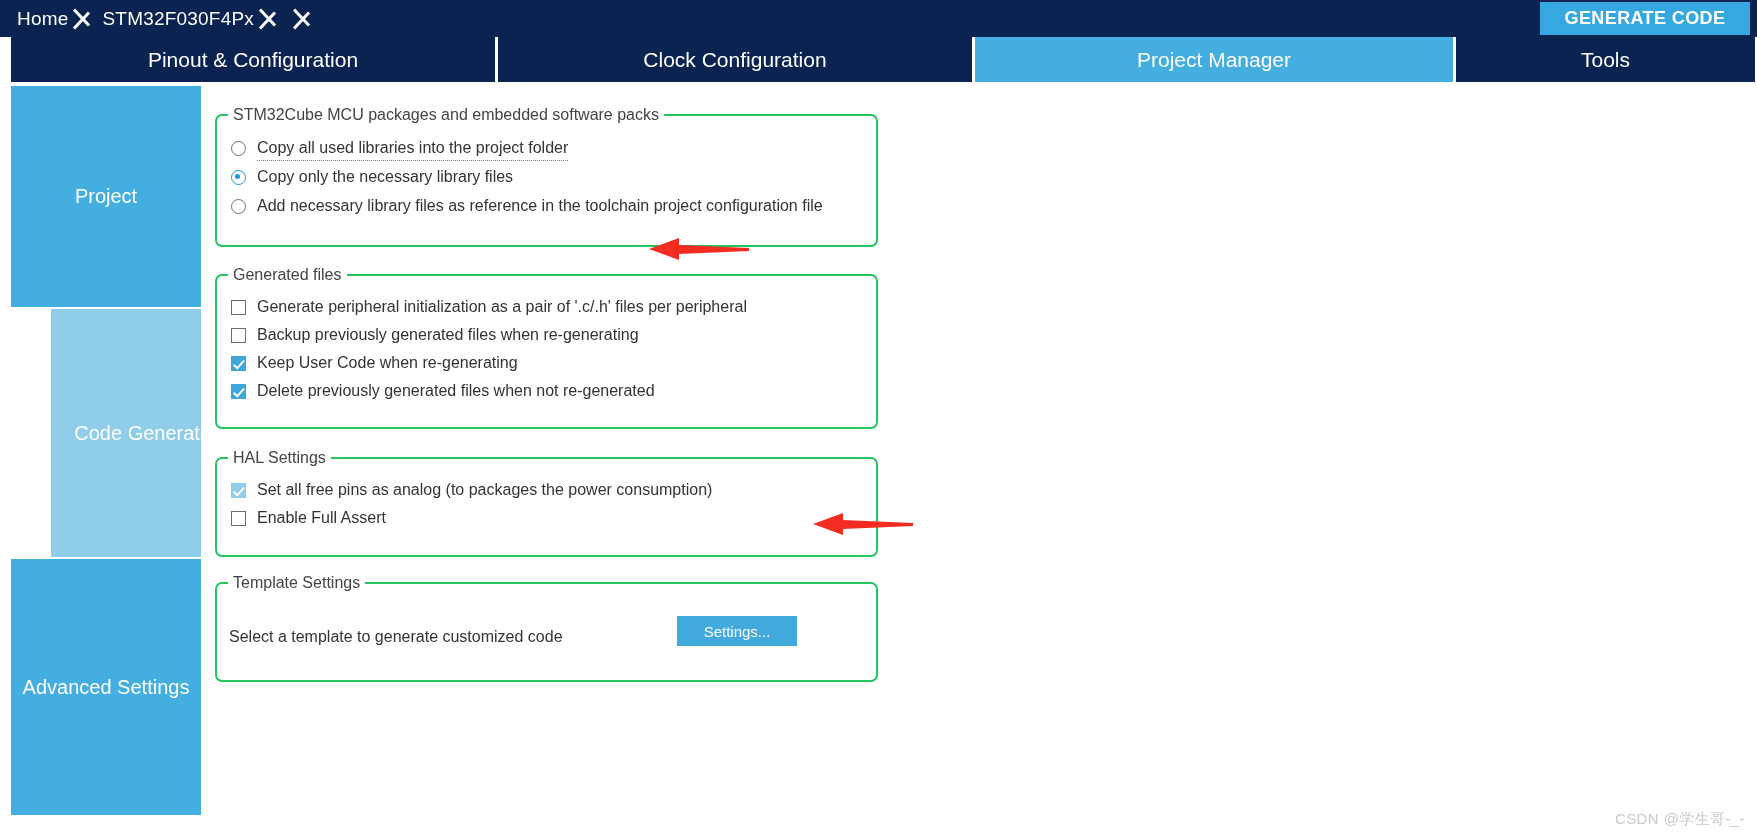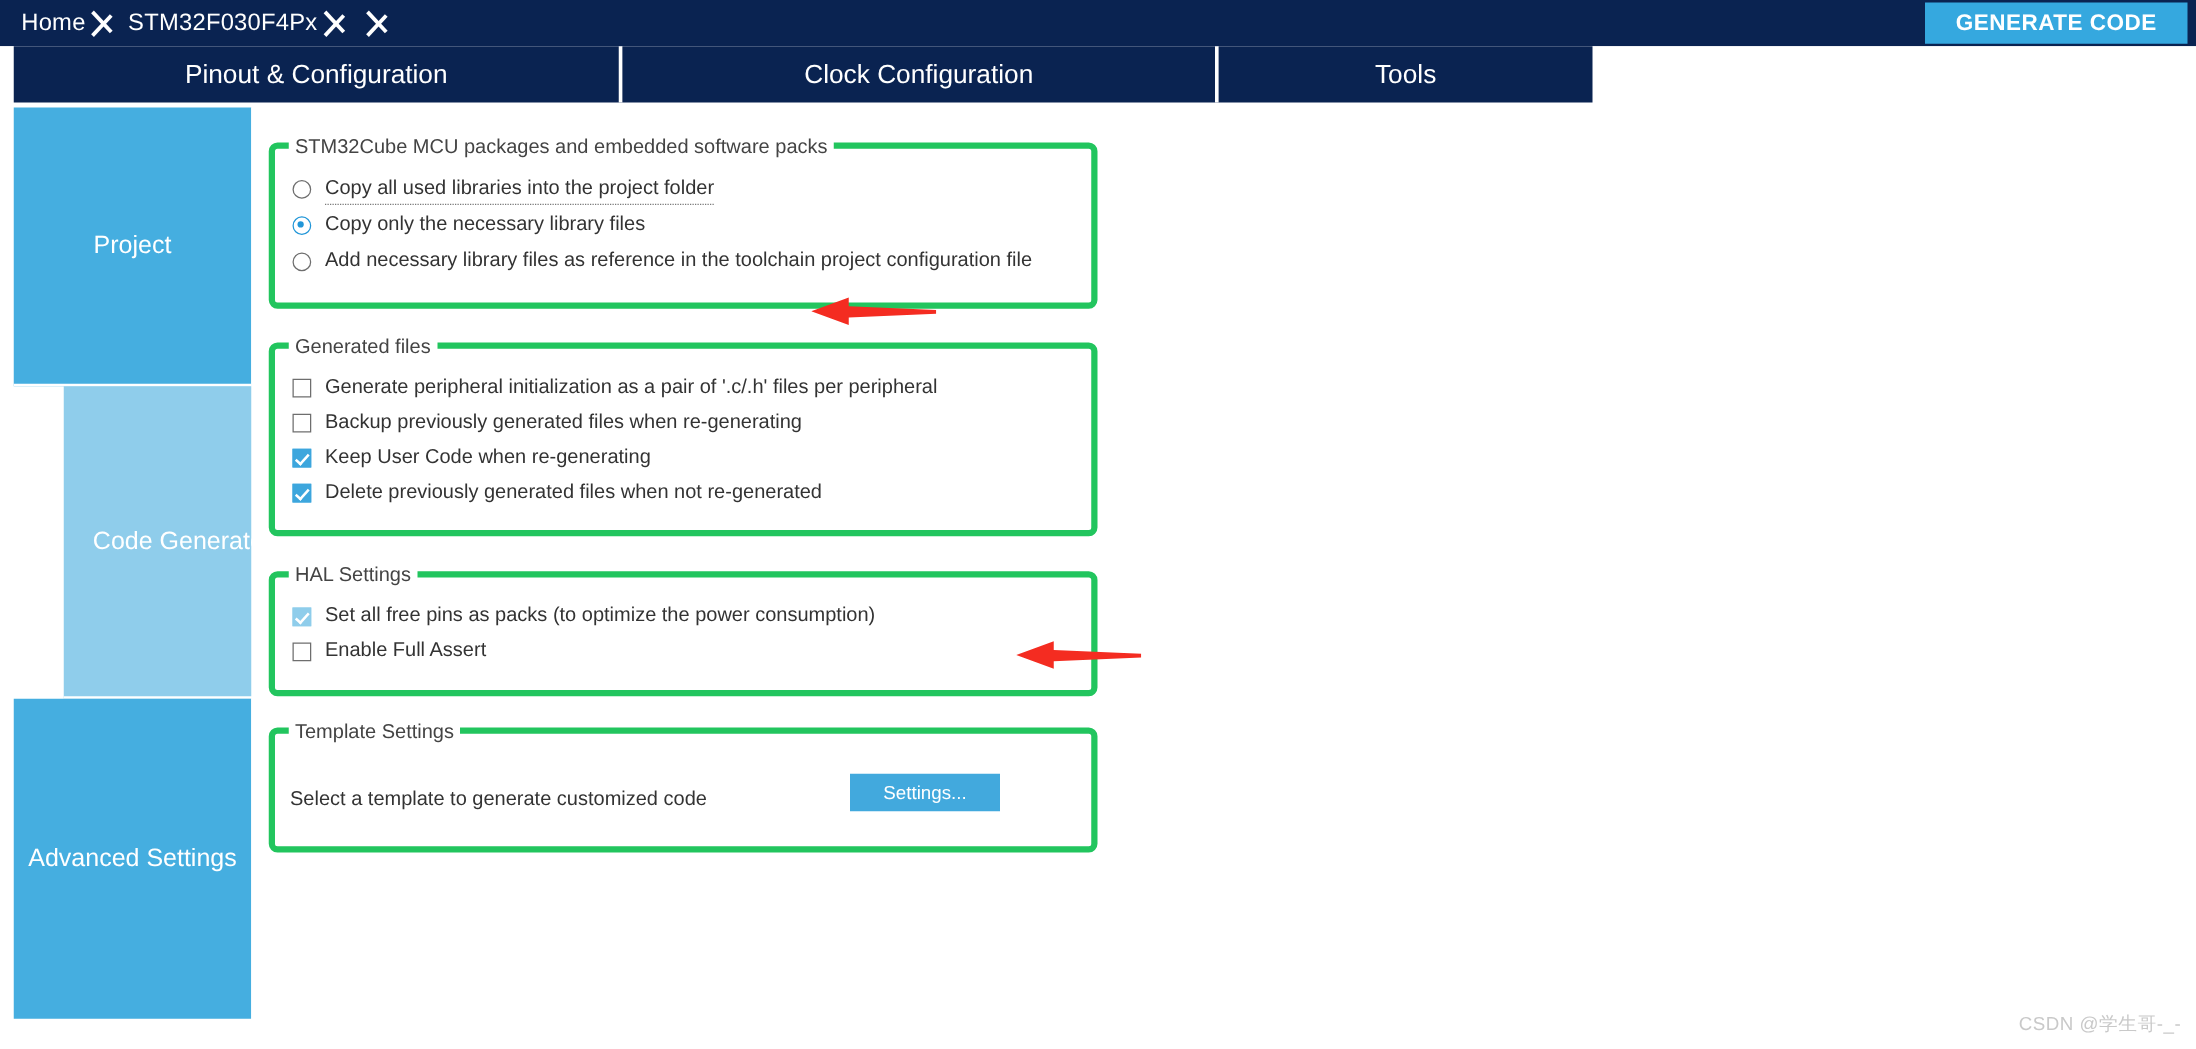--- a/index.html
+++ b/index.html
@@ -68,21 +68,21 @@
     border-bottom: 2px solid #ffffff;
   }
   .side-item.project { height: 223px; background: #45aee0; }
   .side-item.codegen { height: 250px; background: #8fcdeb; margin-left: 40px; }
   .side-item.advanced { height: 256px; background: #45aee0; border-bottom: none; }
 
   
   .content { position: absolute; left: 201px; top: 86px; width: 1556px; height: 753px; background: #fff; }
 
   .groupbox {
-    position: absolute; border: 5px solid #22c55e; border-radius: 7px;
+    position: absolute; border: 2px solid #22c55e; border-radius: 7px;
     background: #ffffff;
   }
   .gb-title {
     position: absolute; top: -10px; left: 11px; background: #ffffff;
     padding: 0 5px; font-size: 16px; color: #444444; white-space: nowrap;
   }
   .gb1 { left: 14px; top: 28px; width: 663px; height: 133px; }
   .gb2 { left: 14px; top: 188px; width: 663px; height: 155px; }
   .gb3 { left: 14px; top: 371px; width: 663px; height: 100px; }
   .gb4 { left: 14px; top: 496px; width: 663px; height: 100px; }
@@ -159,20 +159,23 @@
     <button class="gen-code-btn">GENERATE CODE</button>
   </div>
 
   <div class="tabs">
     <div class="tab t1">
       <span>Pinout &amp; Configuration</span>
     </div>
     <div class="tab t2">
       <span>Clock Configuration</span>
     </div>
+    <div class="tab t3 active">
+      <span>Project Manager</span>
+    </div>
     <div class="tab t4">
       <span>Tools</span>
     </div>
   </div>
 
   <div class="sidebar">
     <div class="side-item project">
       <span>Project</span>
     </div>
     <div class="side-item codegen">
@@ -218,21 +221,21 @@
       <div class="opt-row" style="top:106px">
         <span class="cbox on"></span>
         <span class="opt-label">Delete previously generated files when not re-generated</span>
       </div>
     </div>
 
     <div class="groupbox gb3">
       <div class="gb-title">HAL Settings</div>
       <div class="opt-row" style="top:22px">
         <span class="cbox on dim"></span>
-        <span class="opt-label">Set all free pins as packs (to optimize the power consumption)</span>
+        <span class="opt-label">Set all free pins as analog (to packages the power consumption)</span>
       </div>
       <div class="opt-row" style="top:50px">
         <span class="cbox"></span>
         <span class="opt-label">Enable Full Assert</span>
       </div>
     </div>
 
     <div class="groupbox gb4">
       <div class="gb-title">Template Settings</div>
       <div class="tmpl-text">Select a template to generate customized code</div>

